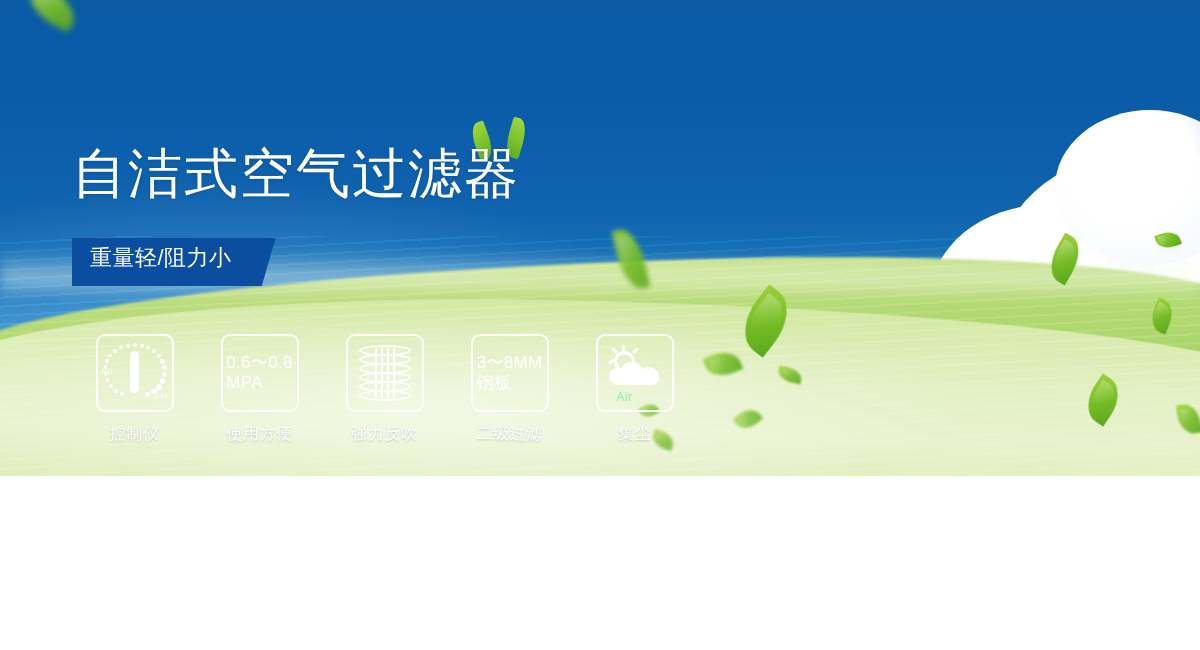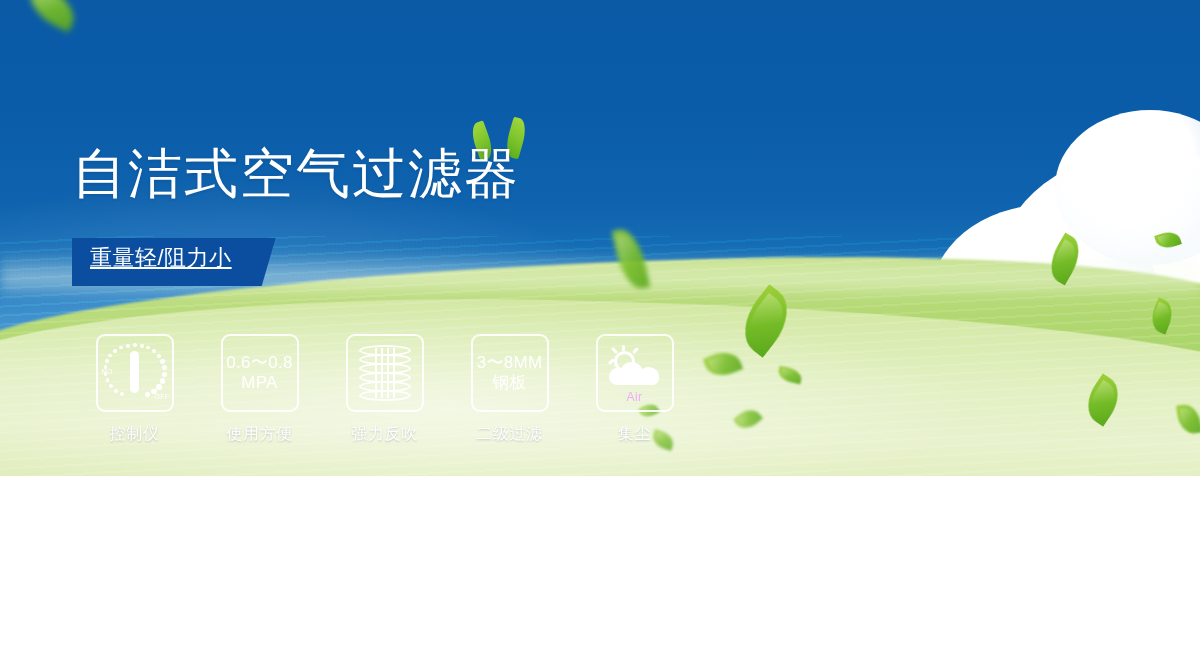--- a/index.html
+++ b/index.html
@@ -166,21 +166,20 @@
     background: #0b4ea0;
     color: #ffffff;
     display: flex;
     align-items: center;
     padding: 0 20px 8px 18px;
     font-size: 22px;
     letter-spacing: 0.5px;
     white-space: nowrap;
     position: relative;
     z-index: 2;
-    text-decoration: underline;
   }
   .sub-divider {
     width: 24px;
     position: relative;
     z-index: 2;
   }
   .sub-divider-blue {
     position: absolute;
     inset: 0;
     background: #0b4ea0;
@@ -224,21 +223,21 @@
     display: flex;
     align-items: center;
     justify-content: center;
     position: relative;
     box-sizing: border-box;
   }
   .feature-box-text {
     color: #ffffff;
     font-size: 17px;
     line-height: 1.18;
-    text-align: center;
+    text-align: left;
     letter-spacing: 0.3px;
     white-space: nowrap;
   }
   .feature-label {
     margin-top: 12px;
     color: #ffffff;
     font-size: 16px;
     letter-spacing: 0.6px;
     white-space: nowrap;
     text-shadow: 0 1px 2px rgba(0,40,90,0.22);
@@ -315,24 +314,24 @@
   }
   .airicon-cloud .base {
     position: absolute;
     left: 2px; bottom: 0;
     width: 48px; height: 13px;
     background: #ffffff;
     border-radius: 7px;
   }
   .airicon-text {
     position: absolute;
-    left: 0; right: 0;
+    left: 12px; right: 0;
     bottom: -3px;
-    text-align: center;
-    color: #f0abfc;
+    text-align: left;
+    color: #86efac;
     font-size: 12px;
     letter-spacing: 0.4px;
   }
 </style>
 </head>
 <body>
 
 <div id="banner">
 
   <div class="sky"></div>

